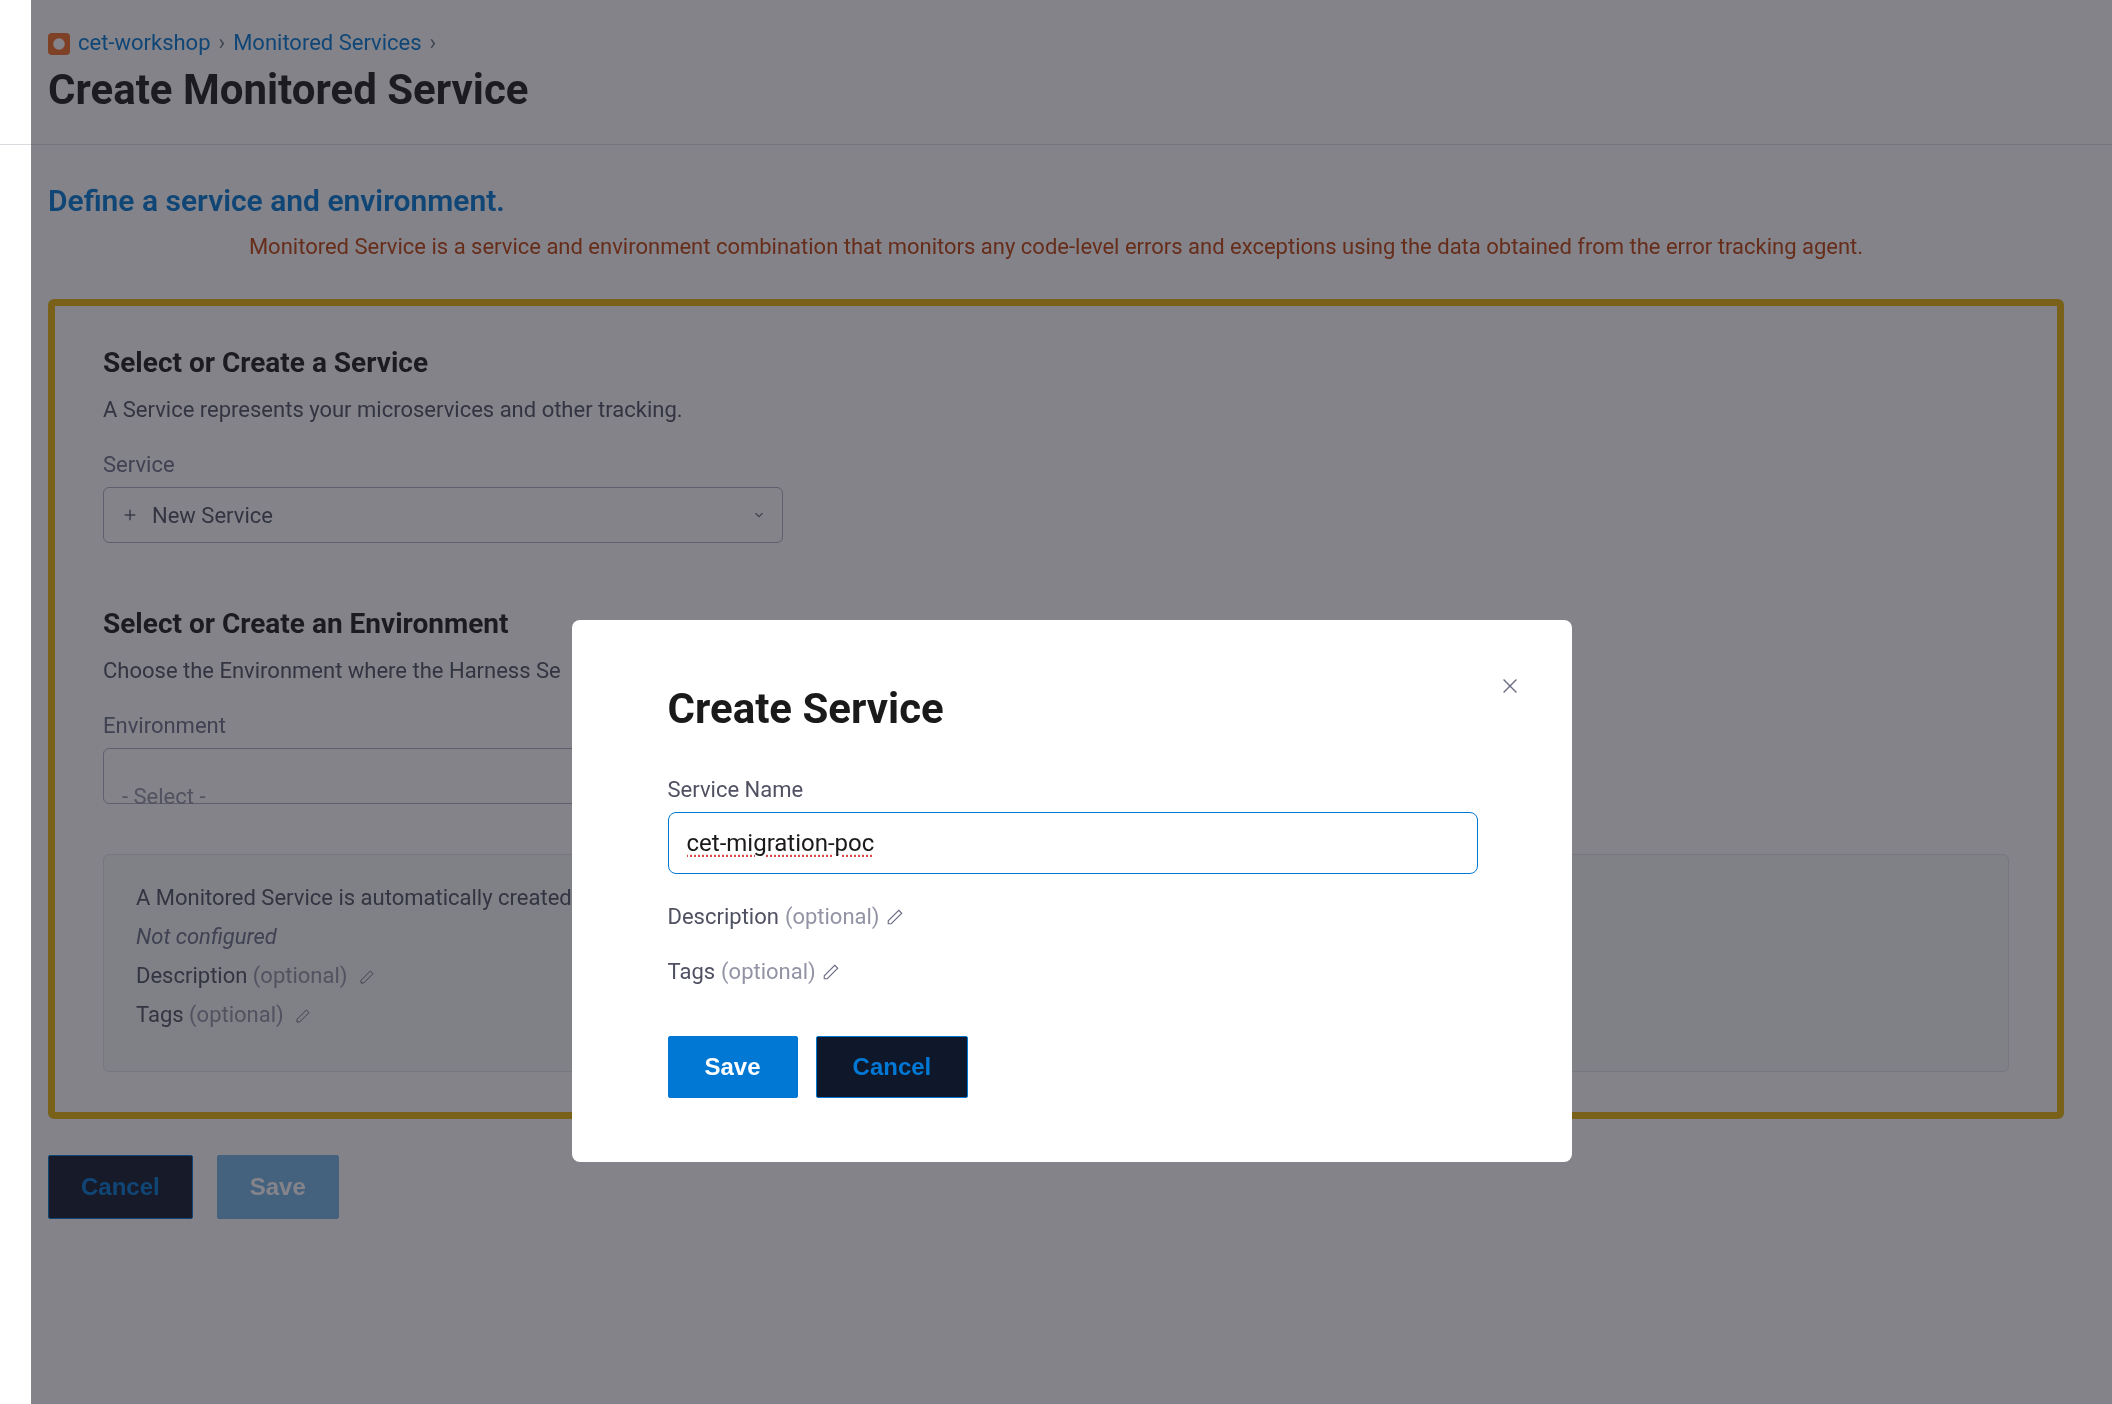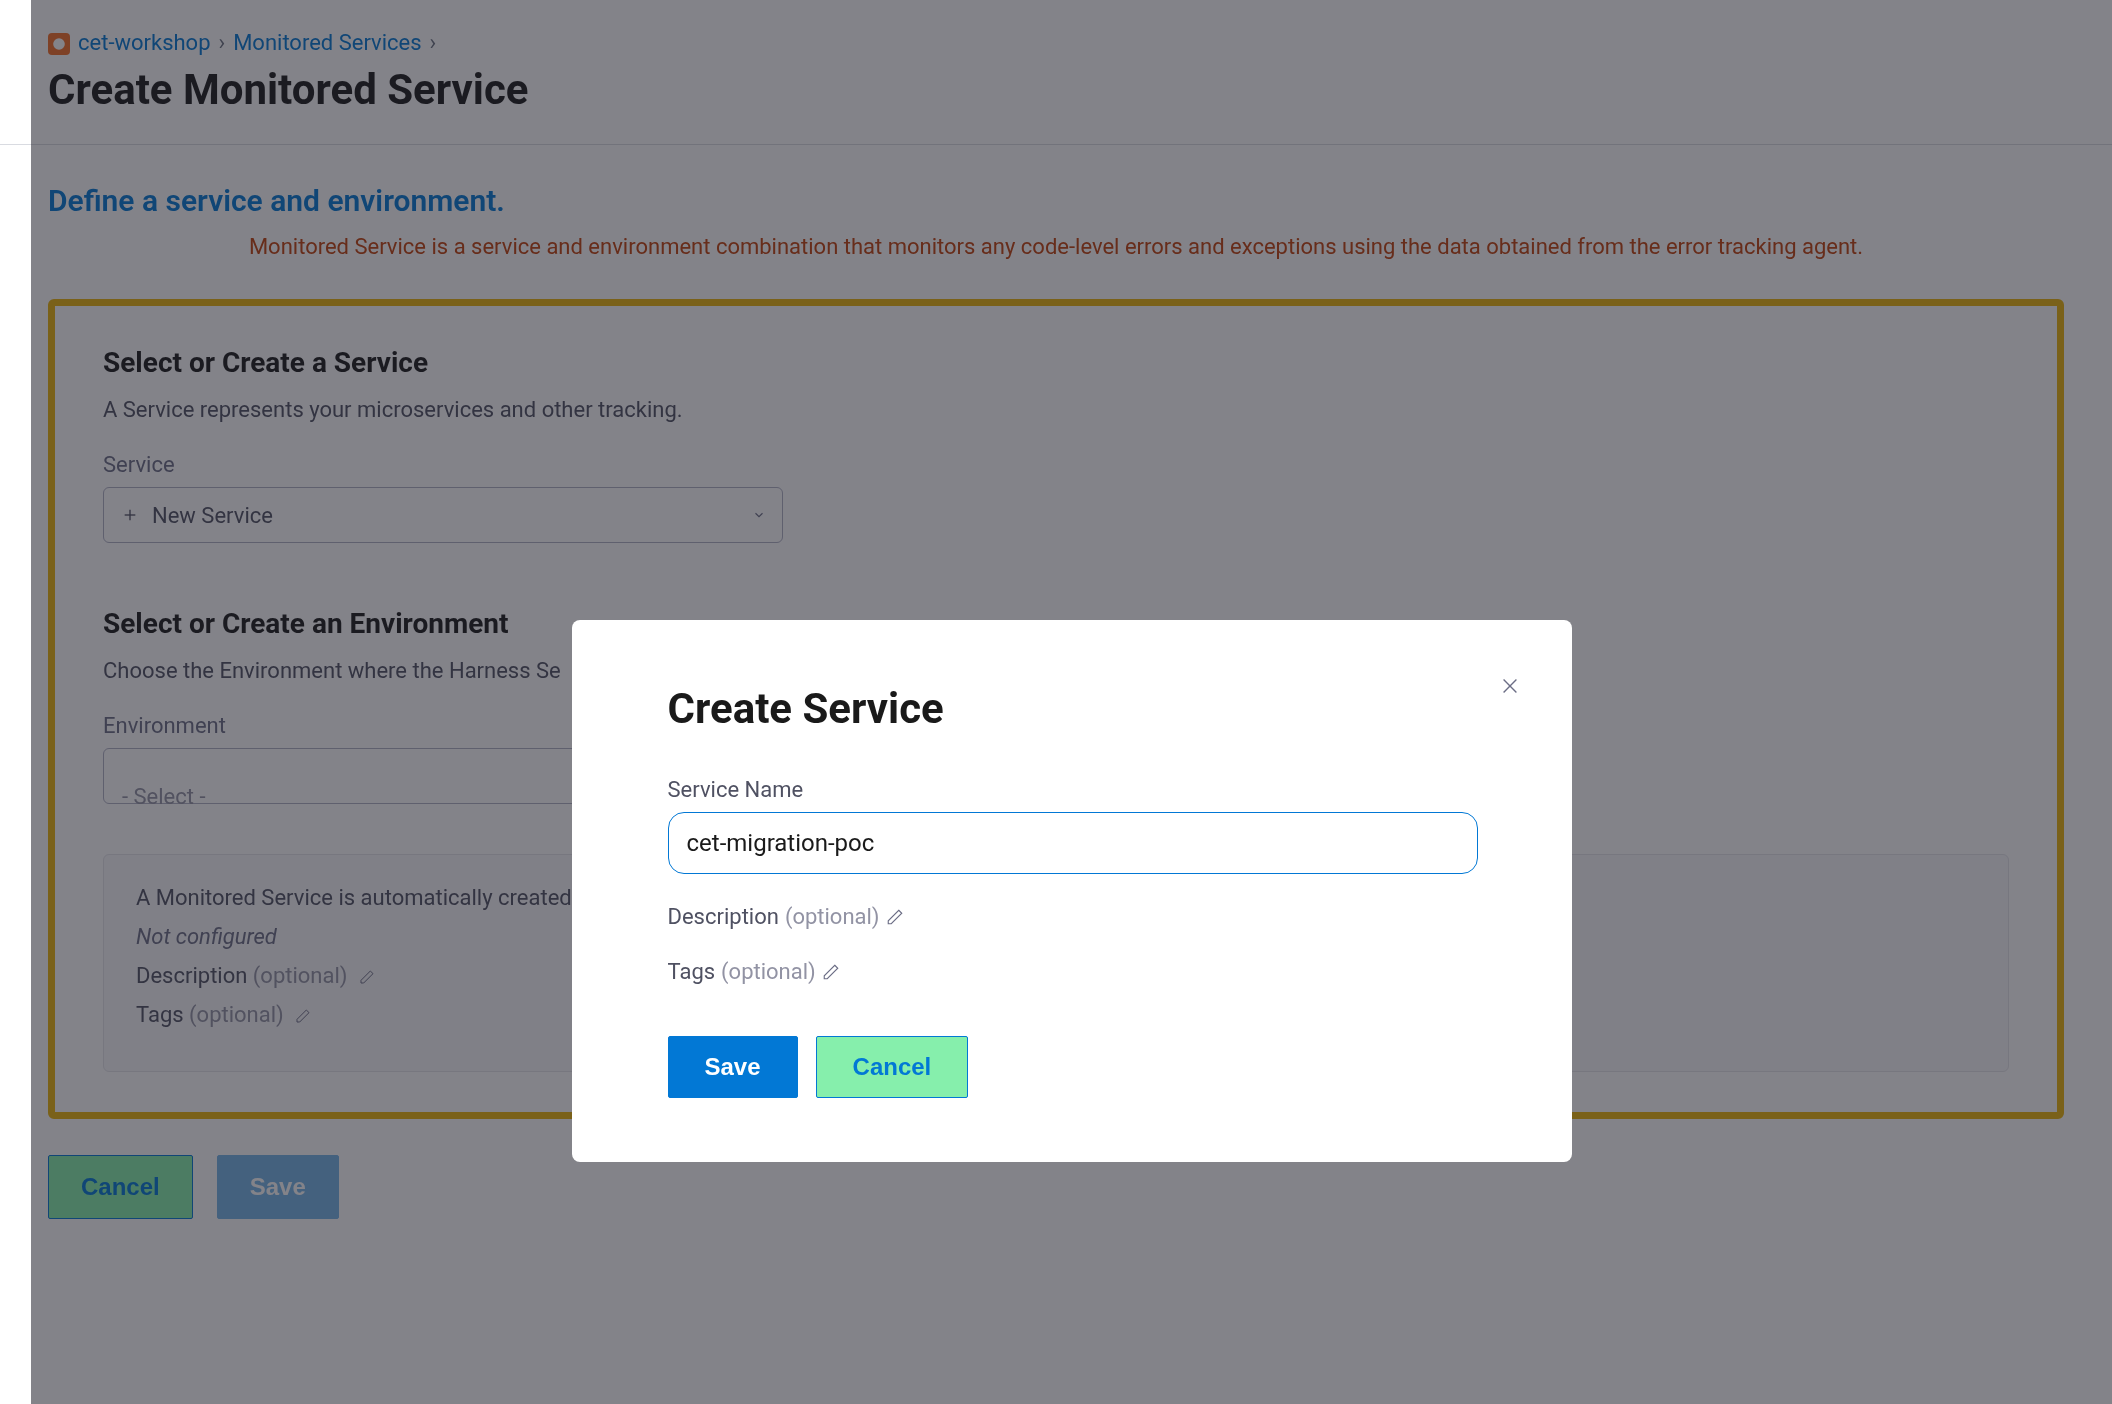--- a/index.html
+++ b/index.html
@@ -126,21 +126,21 @@
     padding: 0 32px;
     border-radius: 2px;
     font-size: 24px;
     font-weight: 600;
     cursor: pointer;
     display: inline-flex;
     align-items: center;
     justify-content: center;
   }
   .btn-outline {
-    background: #86efac;
+    background: #0f172a;
     border: 1.5px solid #0278d5;
     color: #0278d5;
   }
   .btn-primary {
     background: #0278d5;
     border: 1.5px solid #0278d5;
     color: #fff;
   }
   .btn-primary.muted { opacity: 0.55; }
 
@@ -183,26 +183,27 @@
   .modal .field-label2 {
     font-size: 22px;
     color: #4f5162;
     margin-bottom: 10px;
   }
 
   .modal input[type="text"] {
     width: 810px;
     height: 62px;
     border: 1.5px solid #0278d5;
-    border-radius: 16px;
+    border-radius: 8px;
     padding: 0 18px;
     font-size: 24px;
     font-family: inherit;
     color: #1a1a1a;
     outline: none;
+    text-decoration: underline;
     text-decoration-style: dotted;
     text-decoration-color: #d94a4a;
     text-underline-offset: 4px;
   }
 
   .modal .meta-row {
     font-size: 22px;
     color: #4f5162;
     margin-top: 30px;
     display: flex;

